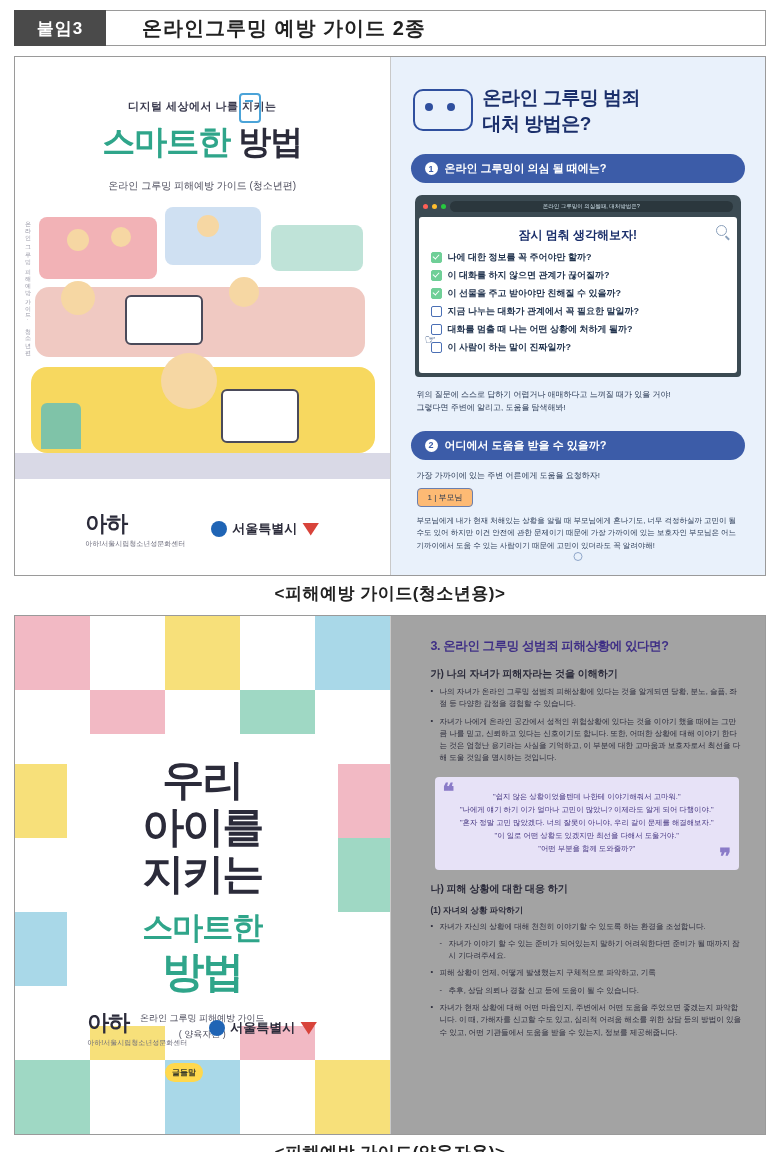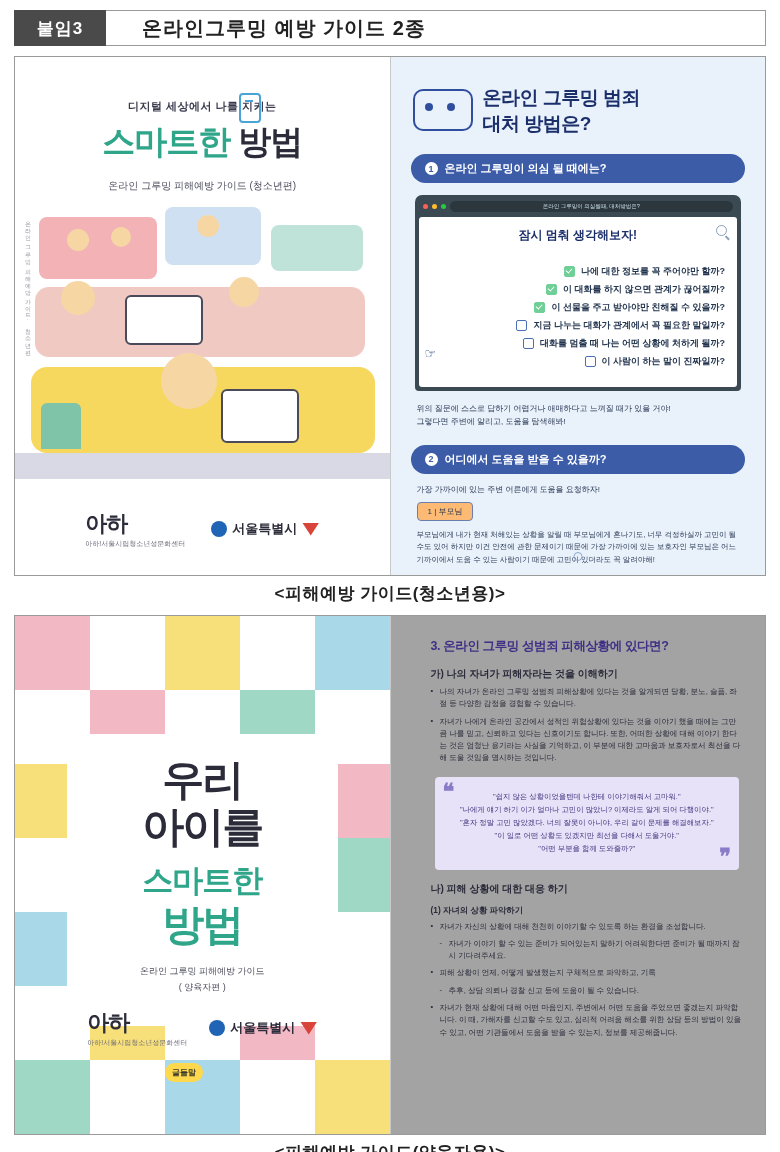--- a/index.html
+++ b/index.html
@@ -83,22 +83,22 @@
   .browser{
     margin:12px 24px 0 24px;background:#3b4a52;border-radius:7px 7px 4px 4px;padding:4px;
   }
   .bbar{display:flex;align-items:center;gap:4px;padding:2px 4px 5px 4px;}
   .dot{width:5px;height:5px;border-radius:50%;}
   .burl{
     flex:1;background:#2b373d;border-radius:7px;color:#cfe0ea;font-size:5.5px;
     text-align:center;padding:2px 0;
   }
   .bwin{background:#fff;border-radius:3px;padding:10px 12px 14px 12px;position:relative;}
-  .bwin-title{text-align:center;font-size:12px;font-weight:bold;color:#1b2f6b;margin-bottom:21px;}
-  .chk{display:flex;align-items:flex-start;gap:6px;margin:5px 0;font-size:9px;font-weight:bold;color:#23354f;justify-content:flex-end;}
+  .bwin-title{text-align:center;font-size:12px;font-weight:bold;color:#1b2f6b;margin-bottom:7px;}
+  .chk{display:flex;align-items:flex-start;gap:6px;margin:5px 0;font-size:9px;font-weight:bold;color:#23354f;}
   .box{width:9px;height:9px;border:1.4px solid #4a6fb5;border-radius:2px;flex:none;margin-top:1px;position:relative;}
   .box.on{background:#6fcf97;border-color:#6fcf97;}
   .box.on:after{content:"";position:absolute;left:2px;top:0px;width:3px;height:5px;border:solid #fff;border-width:0 1.6px 1.6px 0;transform:rotate(42deg);}
   .magnify{position:absolute;right:10px;top:8px;width:9px;height:9px;border:1.5px solid #8aa0bb;border-radius:50%;}
   .magnify:after{content:"";position:absolute;right:-4px;bottom:-3px;width:5px;height:1.5px;background:#8aa0bb;transform:rotate(45deg);}
   .hand{position:absolute;left:6px;bottom:26px;font-size:13px;color:#33507f;}
   .p2-note{margin:12px 26px 0 26px;font-size:8px;color:#2a3a55;line-height:1.6;}
   .p2-qbar2{margin-top:16px;}
   .p2-sub{margin:10px 26px 0 26px;font-size:8px;color:#2a3a55;}
   .p2-chip{
@@ -318,20 +318,21 @@
             <div class="cell" style="background:#9fd8c4;"></div>
             <div class="cell" style="background:#ffffff;"></div>
             <div class="cell" style="background:#a9d8e8;"></div>
             <div class="cell" style="background:#ffffff;"></div>
             <div class="cell" style="background:#f7e07a;"></div>
           </div>
 
           <div class="c2-center">
             <div class="c2-l1">우리</div>
             <div class="c2-l1">아이를</div>
+            <div class="c2-l1">지키는</div>
             <div class="c2-l2">스마트한</div>
             <div class="c2-l3">방법</div>
             <div class="c2-guide">
               <div>온라인 그루밍 피해예방 가이드</div>
               <div>( 양육자편 )</div>
             </div>
           </div>
 
           <div class="c2-logos">
             <div class="logo-aha">

